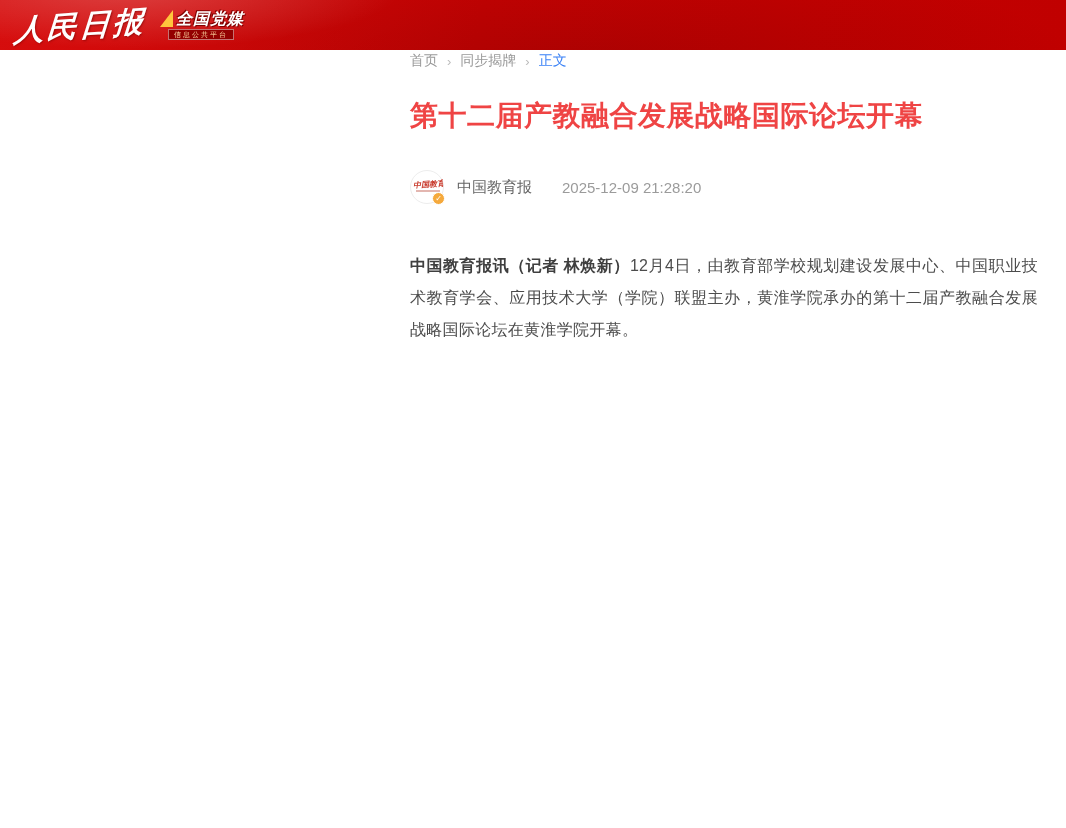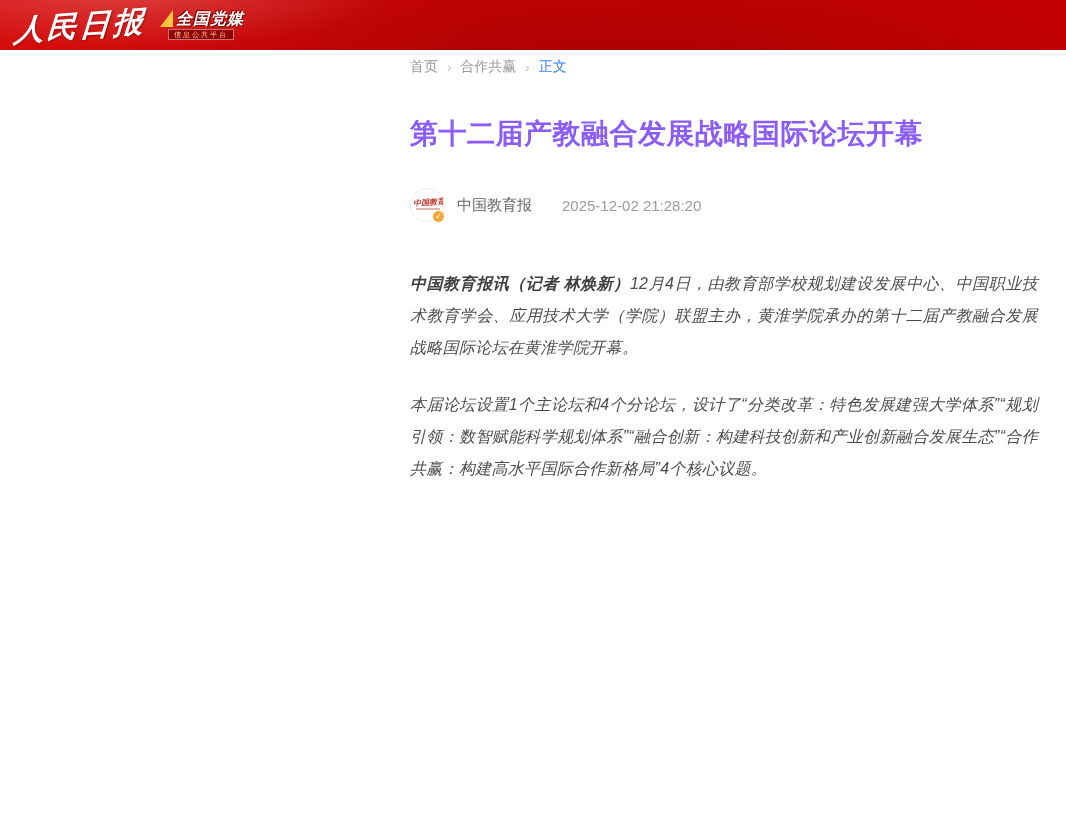--- a/index.html
+++ b/index.html
@@ -34,27 +34,27 @@
     line-height:1;
   }
   .badge-sub {
     margin-top:2px; margin-left:8px; background:#930000; border:1px solid rgba(255,255,255,.45);
     color:#ffd9a3; font-size:7px; letter-spacing:2px; line-height:1; padding:1px 5px;
   }
 
   
   .content { width:628px; margin-left:410px; }
 
-  .breadcrumb { margin-top:8px; font-size:14px; color:#999999; display:flex; align-items:center; }
+  .breadcrumb { margin-top:2px; font-size:14px; color:#999999; display:flex; align-items:center; }
   .breadcrumb .crumb { color:#999999; cursor:pointer; }
   .breadcrumb .crumb.current { color:#3b82f6; cursor:default; }
   .breadcrumb .sep { margin:0 9px; color:#bbbbbb; font-size:13px; }
 
   .article-title {
-    margin-top:40px; font-size:28px; font-weight:bold; color:#8b5cf6;
+    margin-top:28px; font-size:28px; font-weight:bold; color:#ef4444;
     letter-spacing:0.5px; line-height:1.3;
   }
 
   .meta { margin-top:36px; display:flex; align-items:center; }
   .avatar {
     position:relative; width:34px; height:34px; border-radius:50%;
     background:#ffffff; border:1px solid #ededed; flex:0 0 auto; cursor:pointer;
   }
   .avatar-cal {
     position:absolute; top:9px; left:2px; width:30px; text-align:center;
@@ -64,21 +64,21 @@
   }
   .avatar-sub { position:absolute; top:19px; left:5px; width:24px; height:2px; background:#e3b6b0; }
   .verify-dot {
     position:absolute; right:-2px; bottom:-2px; width:13px; height:13px; border-radius:50%;
     background:#f5a93c; border:1.5px solid #ffffff; color:#ffffff; font-size:8px;
     display:flex; align-items:center; justify-content:center; line-height:1;
   }
   .source-name { margin-left:13px; font-size:15px; color:#666666; cursor:pointer; }
   .pub-time { margin-left:30px; font-size:15px; color:#9b9b9b; }
 
-  .body-text { margin-top:46px;font-style:italic; }
+  .body-text { margin-top:46px; }
   .body-text p {
     font-size:16px; line-height:32px; color:#4c4c4c; text-align:justify;
     margin-bottom:25px; letter-spacing:0.3px;
   }
   .body-text p b { font-weight:bold; color:#3f3f3f; }
 </style>
 </head>
 <body>
 
 <div class="banner">
@@ -90,36 +90,35 @@
     </div>
     <div class="badge-sub">信息公共平台</div>
   </div>
 </div>
 
 <div class="content">
 
   <div class="breadcrumb">
     <span class="crumb">首页</span>
     <span class="sep">›</span>
-    <span class="crumb">合作共赢</span>
+    <span class="crumb">同步揭牌</span>
     <span class="sep">›</span>
     <span class="crumb current">正文</span>
   </div>
 
   <h1 class="article-title">第十二届产教融合发展战略国际论坛开幕</h1>
 
   <div class="meta">
     <div class="avatar">
       <div class="avatar-cal">中国教育报</div>
       <div class="avatar-sub"></div>
       <div class="verify-dot">✓</div>
     </div>
     <span class="source-name">中国教育报</span>
-    <span class="pub-time">2025-12-02 21:28:20</span>
+    <span class="pub-time">2025-12-09 21:28:20</span>
   </div>
 
   <div class="body-text">
     <p><b>中国教育报讯（记者 林焕新）</b><span>12月4日，由教育部学校规划建设发展中心、中国职业技术教育学会、应用技术大学（学院）联盟主办，黄淮学院承办的第十二届产教融合发展战略国际论坛在黄淮学院开幕。</span></p>
-    <p><span>本届论坛设置1个主论坛和4个分论坛，设计了“分类改革：特色发展建强大学体系”“规划引领：数智赋能科学规划体系”“融合创新：构建科技创新和产业创新融合发展生态”“合作共赢：构建高水平国际合作新格局”4个核心议题。</span></p>
     <p></p>
   </div>
 
 </div>
 
 </body></html>

